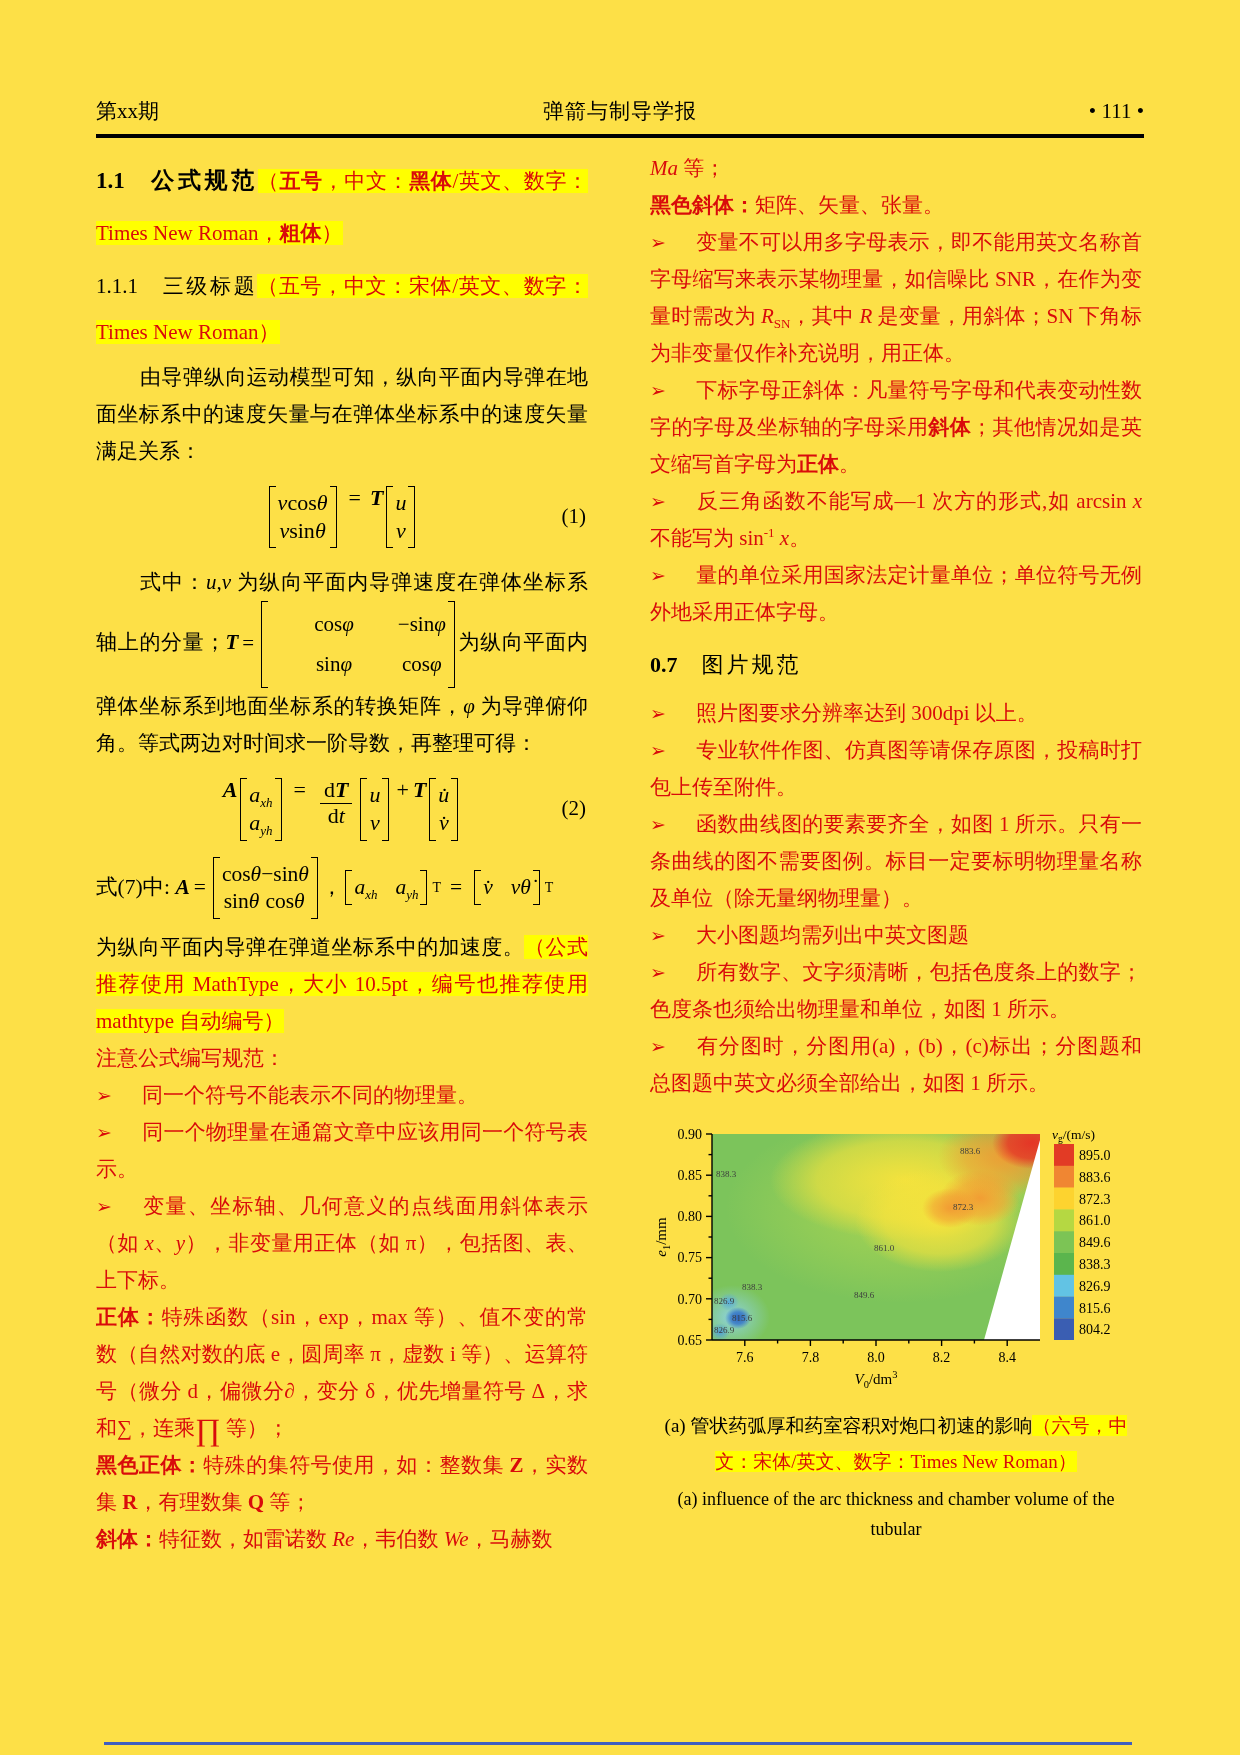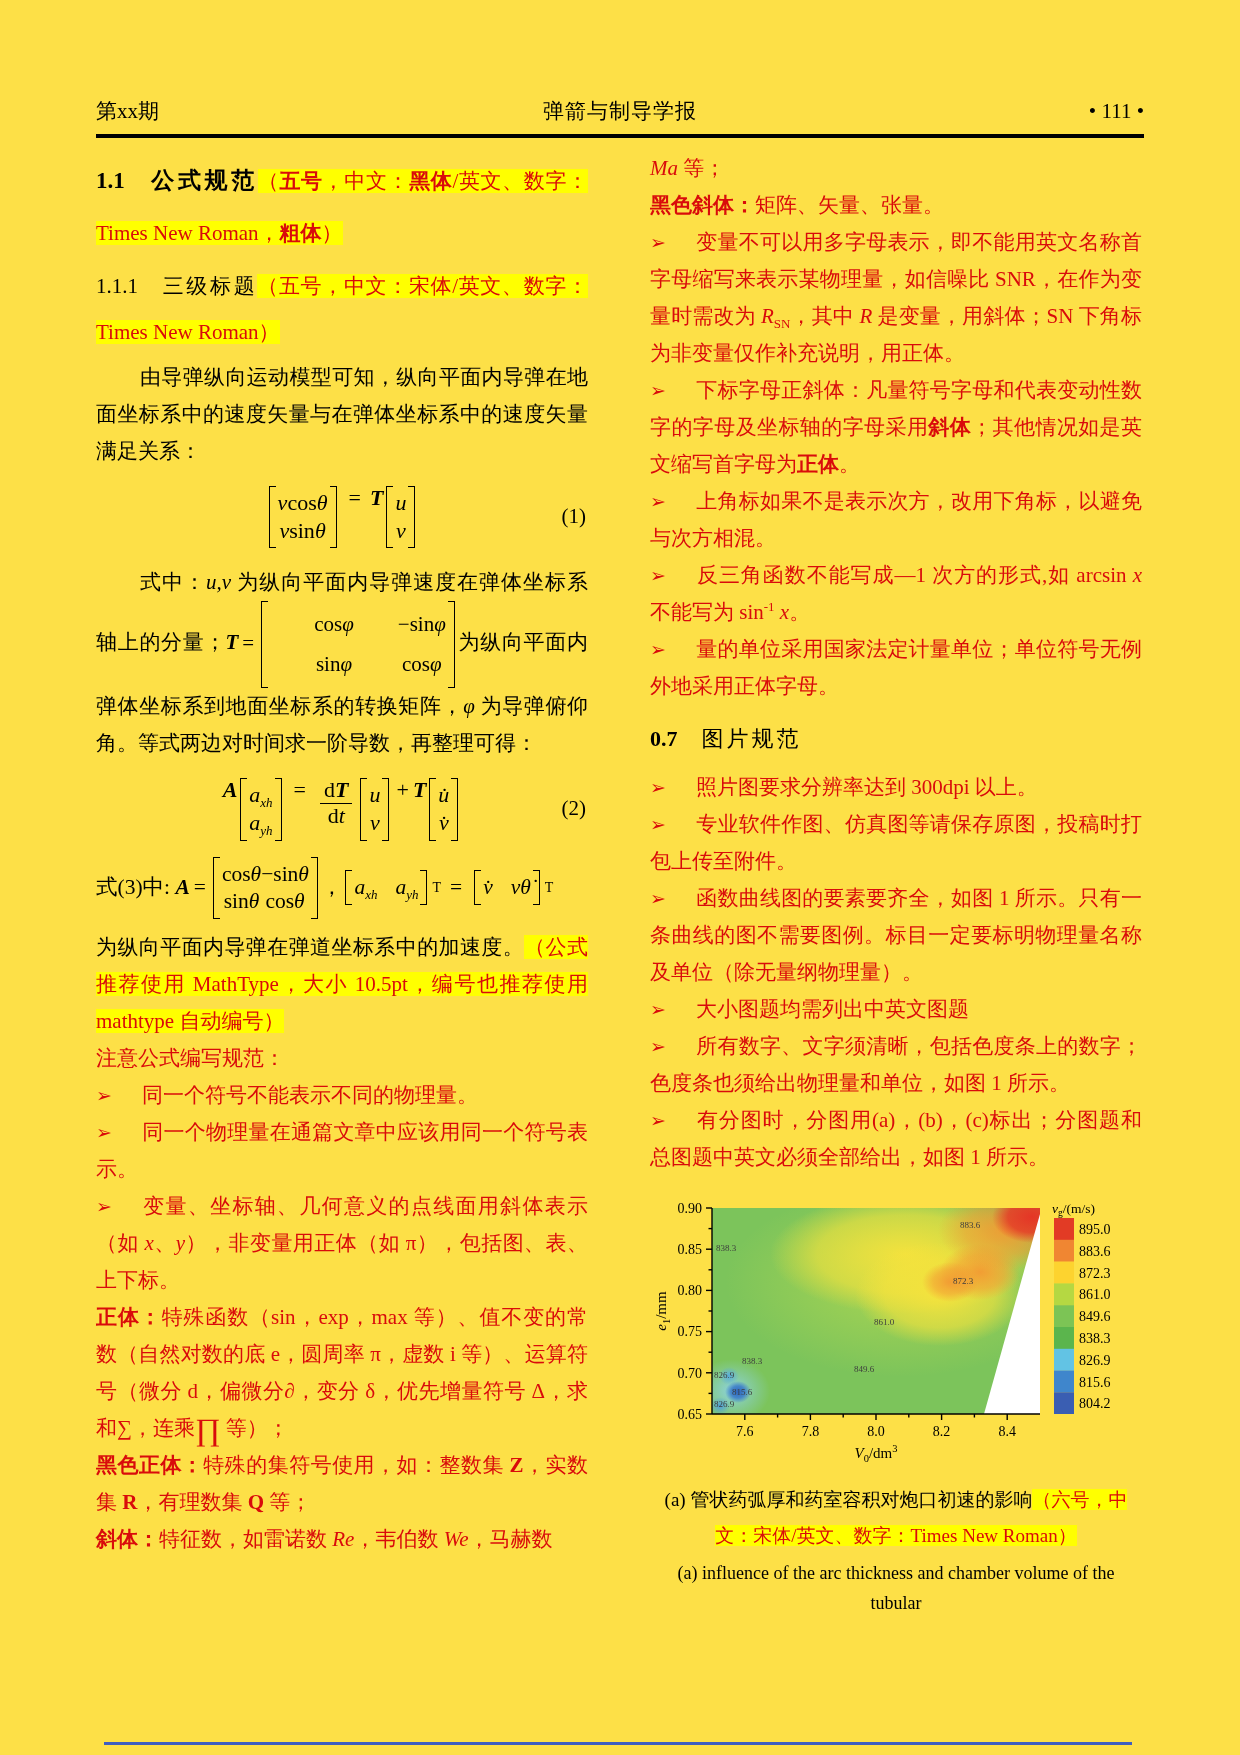--- a/index.html
+++ b/index.html
@@ -135,21 +135,21 @@
       <span class="opn">+</span>
       <span class="mbi">T</span>
       <span class="mx">
         <span class="cell mi">u̇</span>
         <span class="cell mi">v̇</span>
       </span>
       <span class="eqnum">(2)</span>
     </div>
 
     <div class="eqline">
-      <span>式(3)中:</span>&nbsp;<span class="mbi">A</span><span class="opn">=</span><span class="mx two">
+      <span>式(7)中:</span>&nbsp;<span class="mbi">A</span><span class="opn">=</span><span class="mx two">
           <span class="cell"><span class="up">cos</span><span class="mi">θ</span></span>
           <span class="cell"><span class="up">−sin</span><span class="mi">θ</span></span>
           <span class="cell"><span class="up">sin</span><span class="mi">θ</span></span>
           <span class="cell"><span class="up">cos</span><span class="mi">θ</span></span>
         </span><span>，</span><span class="mx row1">
           <span class="cell"><span class="mi">a</span><sub class="ms">xh</sub></span>
           <span class="cell"><span class="mi">a</span><sub class="ms">yh</sub></span>
         </span><sup class="msup">T</sup><span class="op">=</span><span class="mx row1">
           <span class="cell mi">v̇</span>
           <span class="cell"><span class="mi">v</span><span class="mi">θ̇</span></span>
@@ -177,21 +177,20 @@
   <div class="col colR">
 
     <div class="para red"><span class="mi">Ma</span><span> 等；</span></div>
 
     <div class="para red"><span class="b">黑色斜体：</span><span>矩阵、矢量、张量。</span></div>
 
     <div class="para red"><span class="bul">➢</span><span>变量不可以用多字母表示，即不能用英文名称首字母缩写来表示某物理量，如信噪比 SNR，在作为变量时需改为 </span><span class="mi">R</span><sub class="msn">SN</sub><span>，其中 </span><span class="mi">R</span><span> 是变量，用斜体；SN 下角标为非变量仅作补充说明，用正体。</span></div>
 
     <div class="para red"><span class="bul">➢</span><span>下标字母正斜体：凡量符号字母和代表变动性数字的字母及坐标轴的字母采用</span><span class="b">斜体</span><span>；其他情况如是英文缩写首字母为</span><span class="b">正体</span><span>。</span></div>
 
-    <div class="para red"><span class="bul">➢</span><span>上角标如果不是表示次方，改用下角标，以避免与次方相混。</span></div>
 
     <div class="para red"><span class="bul">➢</span><span>反三角函数不能写成—1 次方的形式,如 </span><span class="up">arcsin </span><span class="mi">x</span><span> 不能写为 </span><span class="up">sin</span><sup class="msup2">-1</sup>&nbsp;<span class="mi">x</span><span>。</span></div>
 
     <div class="para red"><span class="bul">➢</span><span>量的单位采用国家法定计量单位；单位符号无例外地采用正体字母。</span></div>
 
     <div class="h12">
       <span class="num">0.7</span><span class="ttl hei">图片规范</span>
     </div>
 
     <div class="para red"><span class="bul">➢</span><span>照片图要求分辨率达到 300dpi 以上。</span></div>

